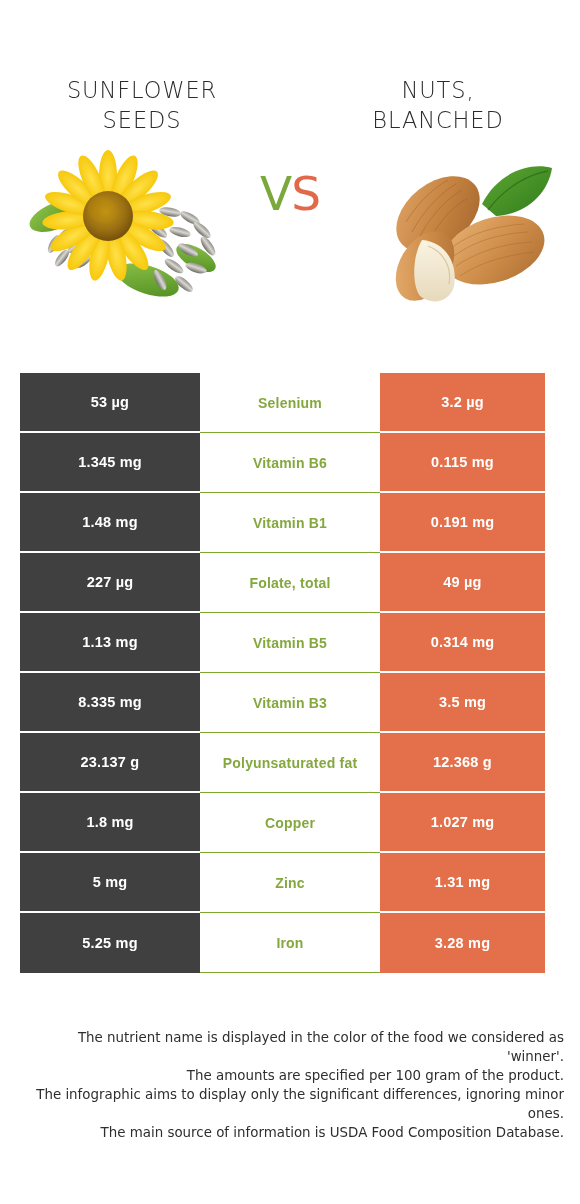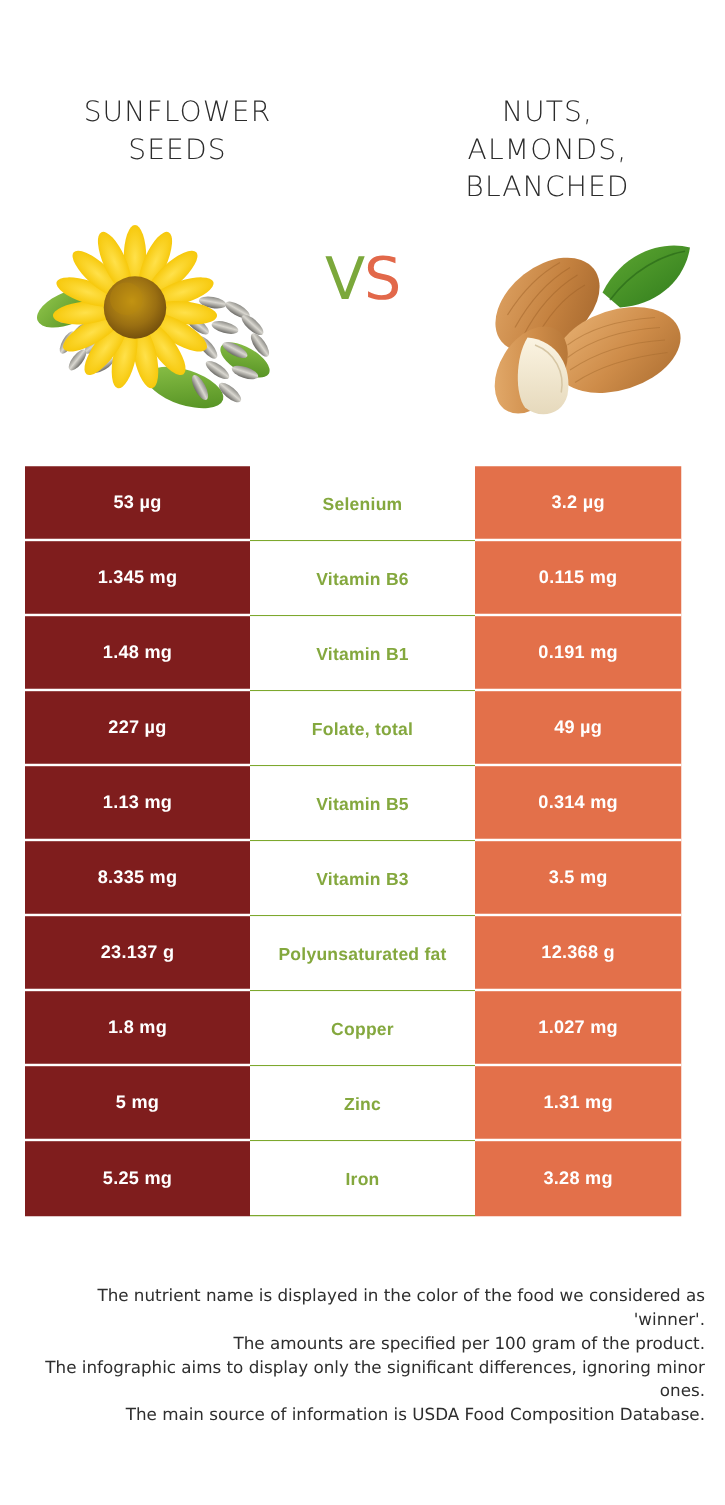--- a/index.html
+++ b/index.html
@@ -85,21 +85,21 @@
     display: flex;
     align-items: center;
     justify-content: center;
     box-sizing: border-box;
     font-size: 14.5px;
     font-weight: bold;
     letter-spacing: 0.2px;
   }
   .cell-left {
     width: 180px;
-    background: #7f1d1d;
+    background: #404040;
     color: #ffffff;
     border-bottom: 2px solid #ffffff;
   }
   .cell-mid {
     width: 180px;
     background: #ffffff;
     color: #84A83E;
     border-bottom: 1px solid #7DA82E;
     font-size: 14px;
   }
@@ -136,21 +136,20 @@
 </head>
 <body>
 
 <div class="header">
   <div class="food-title left" id="left-title">
       <span class="tline">SUNFLOWER</span>
       <span class="tline">SEEDS</span>
     </div>
   <div class="food-title right" id="right-title">
       <span class="tline">NUTS,</span>
-      <span class="tline">ALMONDS,</span>
       <span class="tline">BLANCHED</span>
     </div>
 </div>
 
 <div class="hero">
 
   <svg class="hero-img hero-left" viewBox="0 0 215 170" xmlns="http://www.w3.org/2000/svg">
     <defs>
       <radialGradient id="petalG" cx="50%" cy="50%" r="60%">
         <stop offset="0%" stop-color="#FFE14A"></stop>

